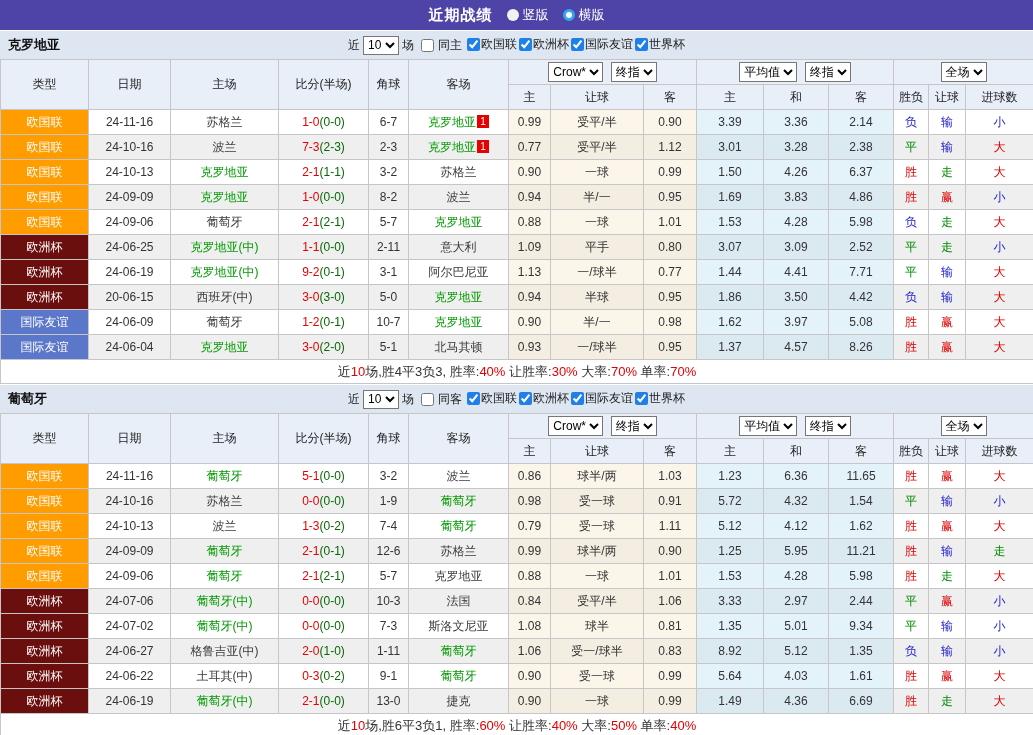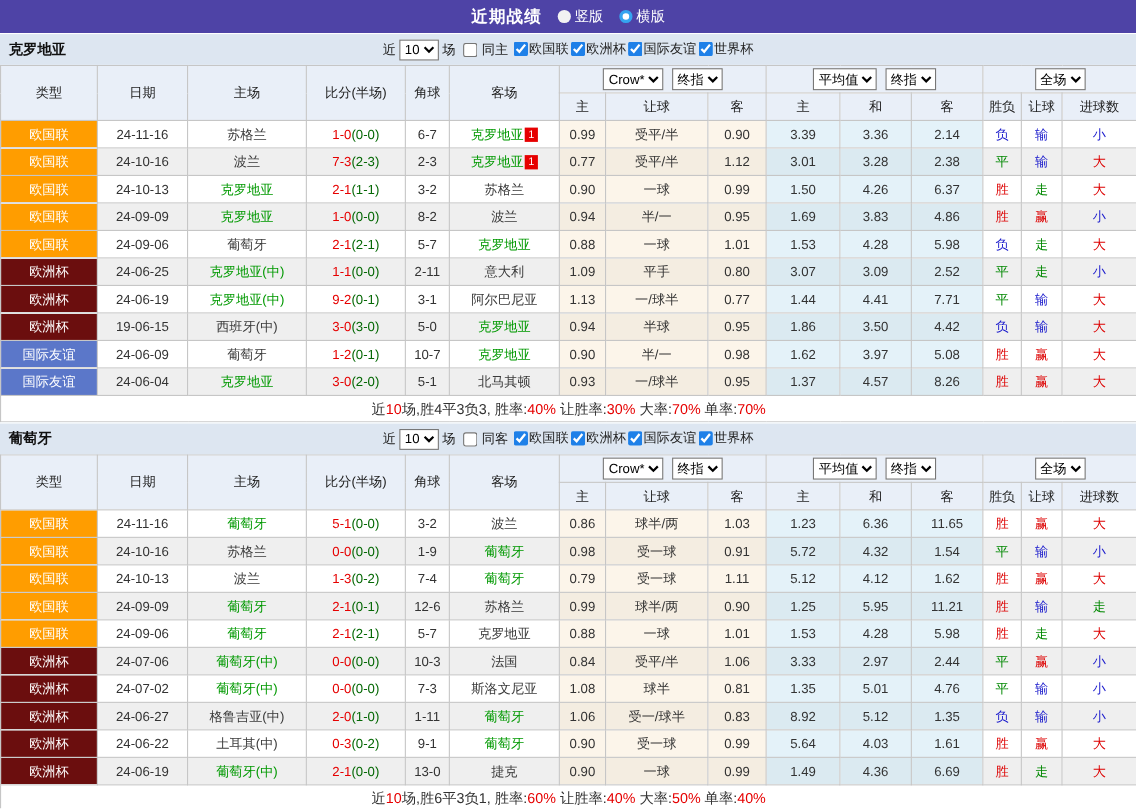--- a/index.html
+++ b/index.html
@@ -253,21 +253,21 @@
               <td class="c-crow">0.77</td>
               <td class="c-avg">1.44</td>
               <td class="c-avg">4.41</td>
               <td class="c-avg">7.71</td>
               <td class="base res-draw">平</td>
               <td class="base res-lose">输</td>
               <td class="base res-win">大</td>
             </tr>
             <tr class="even">
               <td class="c-type" style="background: rgb(107, 14, 14);">欧洲杯</td>
-              <td class="base">19-06-15</td>
+              <td class="base">20-06-15</td>
               <td class="base"><span class="team">西班牙(中)</span></td>
               <td class="base"><span class="score">3-0</span><span class="half">(3-0)</span></td>
               <td class="base">5-0</td>
               <td class="base"><span class="team self">克罗地亚</span></td>
               <td class="c-crow">0.94</td>
               <td class="c-crow">半球</td>
               <td class="c-crow">0.95</td>
               <td class="c-avg">1.86</td>
               <td class="c-avg">3.50</td>
               <td class="c-avg">4.42</td>
@@ -500,21 +500,21 @@
               <td class="base">24-07-02</td>
               <td class="base"><span class="team self">葡萄牙(中)</span></td>
               <td class="base"><span class="score">0-0</span><span class="half">(0-0)</span></td>
               <td class="base">7-3</td>
               <td class="base"><span class="team">斯洛文尼亚</span></td>
               <td class="c-crow">1.08</td>
               <td class="c-crow">球半</td>
               <td class="c-crow">0.81</td>
               <td class="c-avg">1.35</td>
               <td class="c-avg">5.01</td>
-              <td class="c-avg">4.76</td>
+              <td class="c-avg">9.34</td>
               <td class="base res-draw">平</td>
               <td class="base res-lose">输</td>
               <td class="base res-lose">小</td>
             </tr>
             <tr class="even">
               <td class="c-type" style="background: rgb(107, 14, 14);">欧洲杯</td>
               <td class="base">24-06-27</td>
               <td class="base"><span class="team">格鲁吉亚(中)</span></td>
               <td class="base"><span class="score">2-0</span><span class="half">(1-0)</span></td>
               <td class="base">1-11</td>

